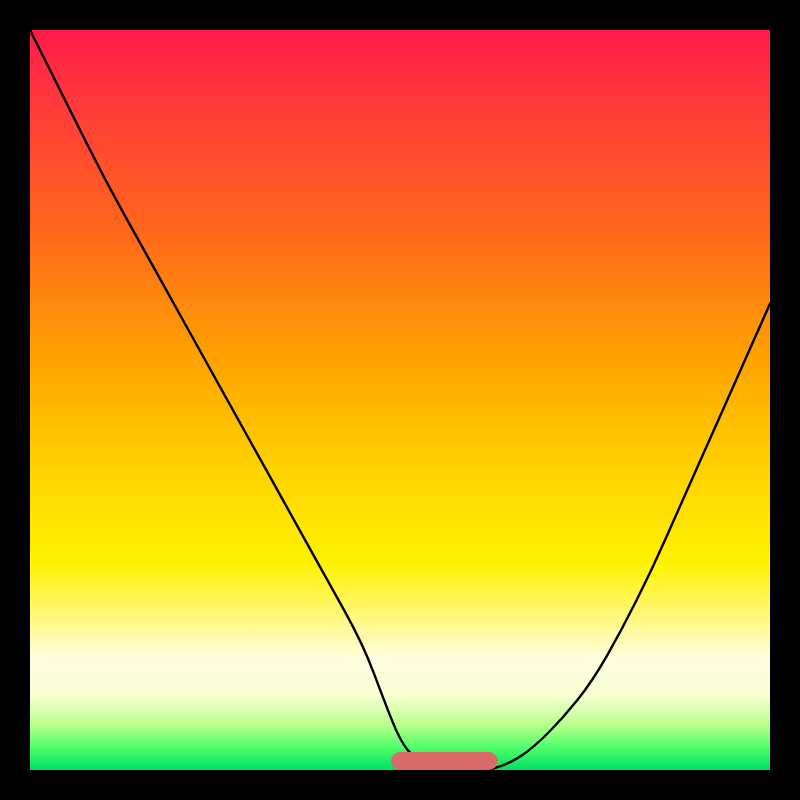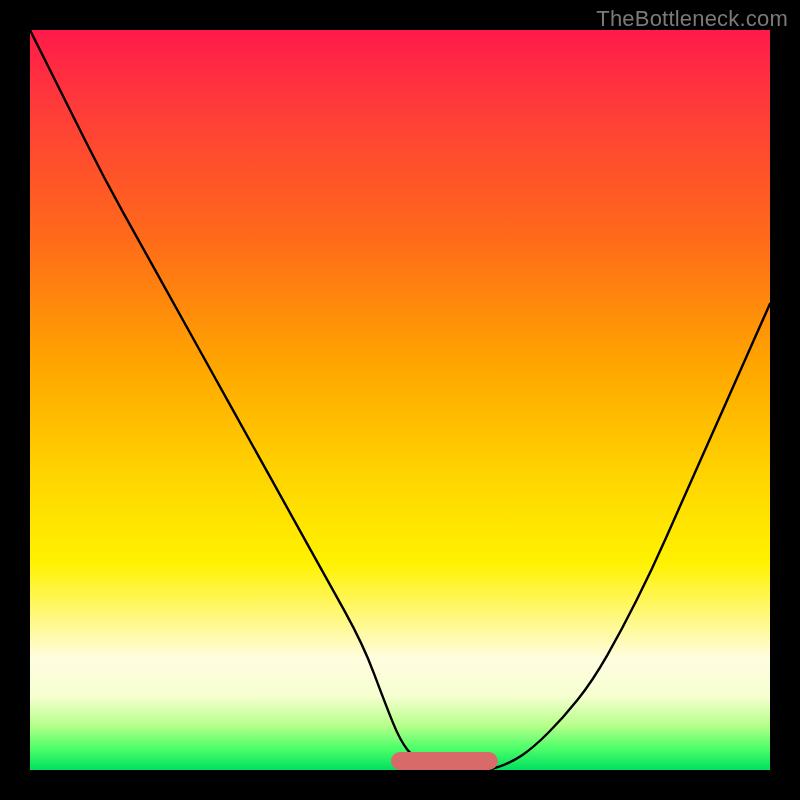--- a/index.html
+++ b/index.html
@@ -50,21 +50,20 @@
     position: absolute;
     inset: 0;
     width: 100%;
     height: 100%;
   }
 </style>
 </head>
 <body>
 
 <div class="stage">
-  <div class="attribution">TheBottleneck.com</div>
 
   <div class="plot">
     <svg class="curves" viewBox="0 0 740 740" preserveAspectRatio="none">
       <path id="left-curve" fill="none" stroke-width="2.4" stroke-linecap="round" stroke-linejoin="round" d="M 0 0 Q 0 0 18.5 37 Q 37 74 55.5 111 Q 74 148 92.5 181.3 Q 111 214.60000000000002 129.5 247.9 Q 148 281.2 166.5 314.5 Q 185 347.79999999999995 203.5 381.09999999999997 Q 222 414.4 240.5 447.7 Q 259 481 277.5 514.3 Q 296 547.6 314.5 580.9000000000001 Q 333 614.2 344.1 643.8 Q 355.2 673.4 362.6 691.9 Q 370 710.4 377.4 719.65 Q 384.8 728.9 395.90000000000003 732.5999999999999 Q 407.00000000000006 736.3 418.1 738.15 T 429.2 740" stroke="#000000"></path>
       <path id="right-curve" fill="none" stroke-width="2.4" stroke-linecap="round" stroke-linejoin="round" d="M 458.8 740 Q 458.8 740 469.9 736.3 Q 481 732.6 492.1 725.2 Q 503.20000000000005 717.8 518 703 Q 532.8 688.2 547.5999999999999 669.7 Q 562.4 651.2 577.2 625.3 Q 592 599.4 606.8 569.8 Q 621.6 540.2 636.4000000000001 506.90000000000003 Q 651.2 473.6 666 440.3 Q 680.8000000000001 407 695.6 373.7 Q 710.4 340.4 725.2 307.1 T 740 273.8" stroke="#000000"></path>
       <path id="bottom-band" fill="none" stroke-width="18" stroke-linecap="round" d="M 370 731 L 458.8 731" stroke="#d96a6a"></path>
     </svg>
   </div>
 </div>
 

